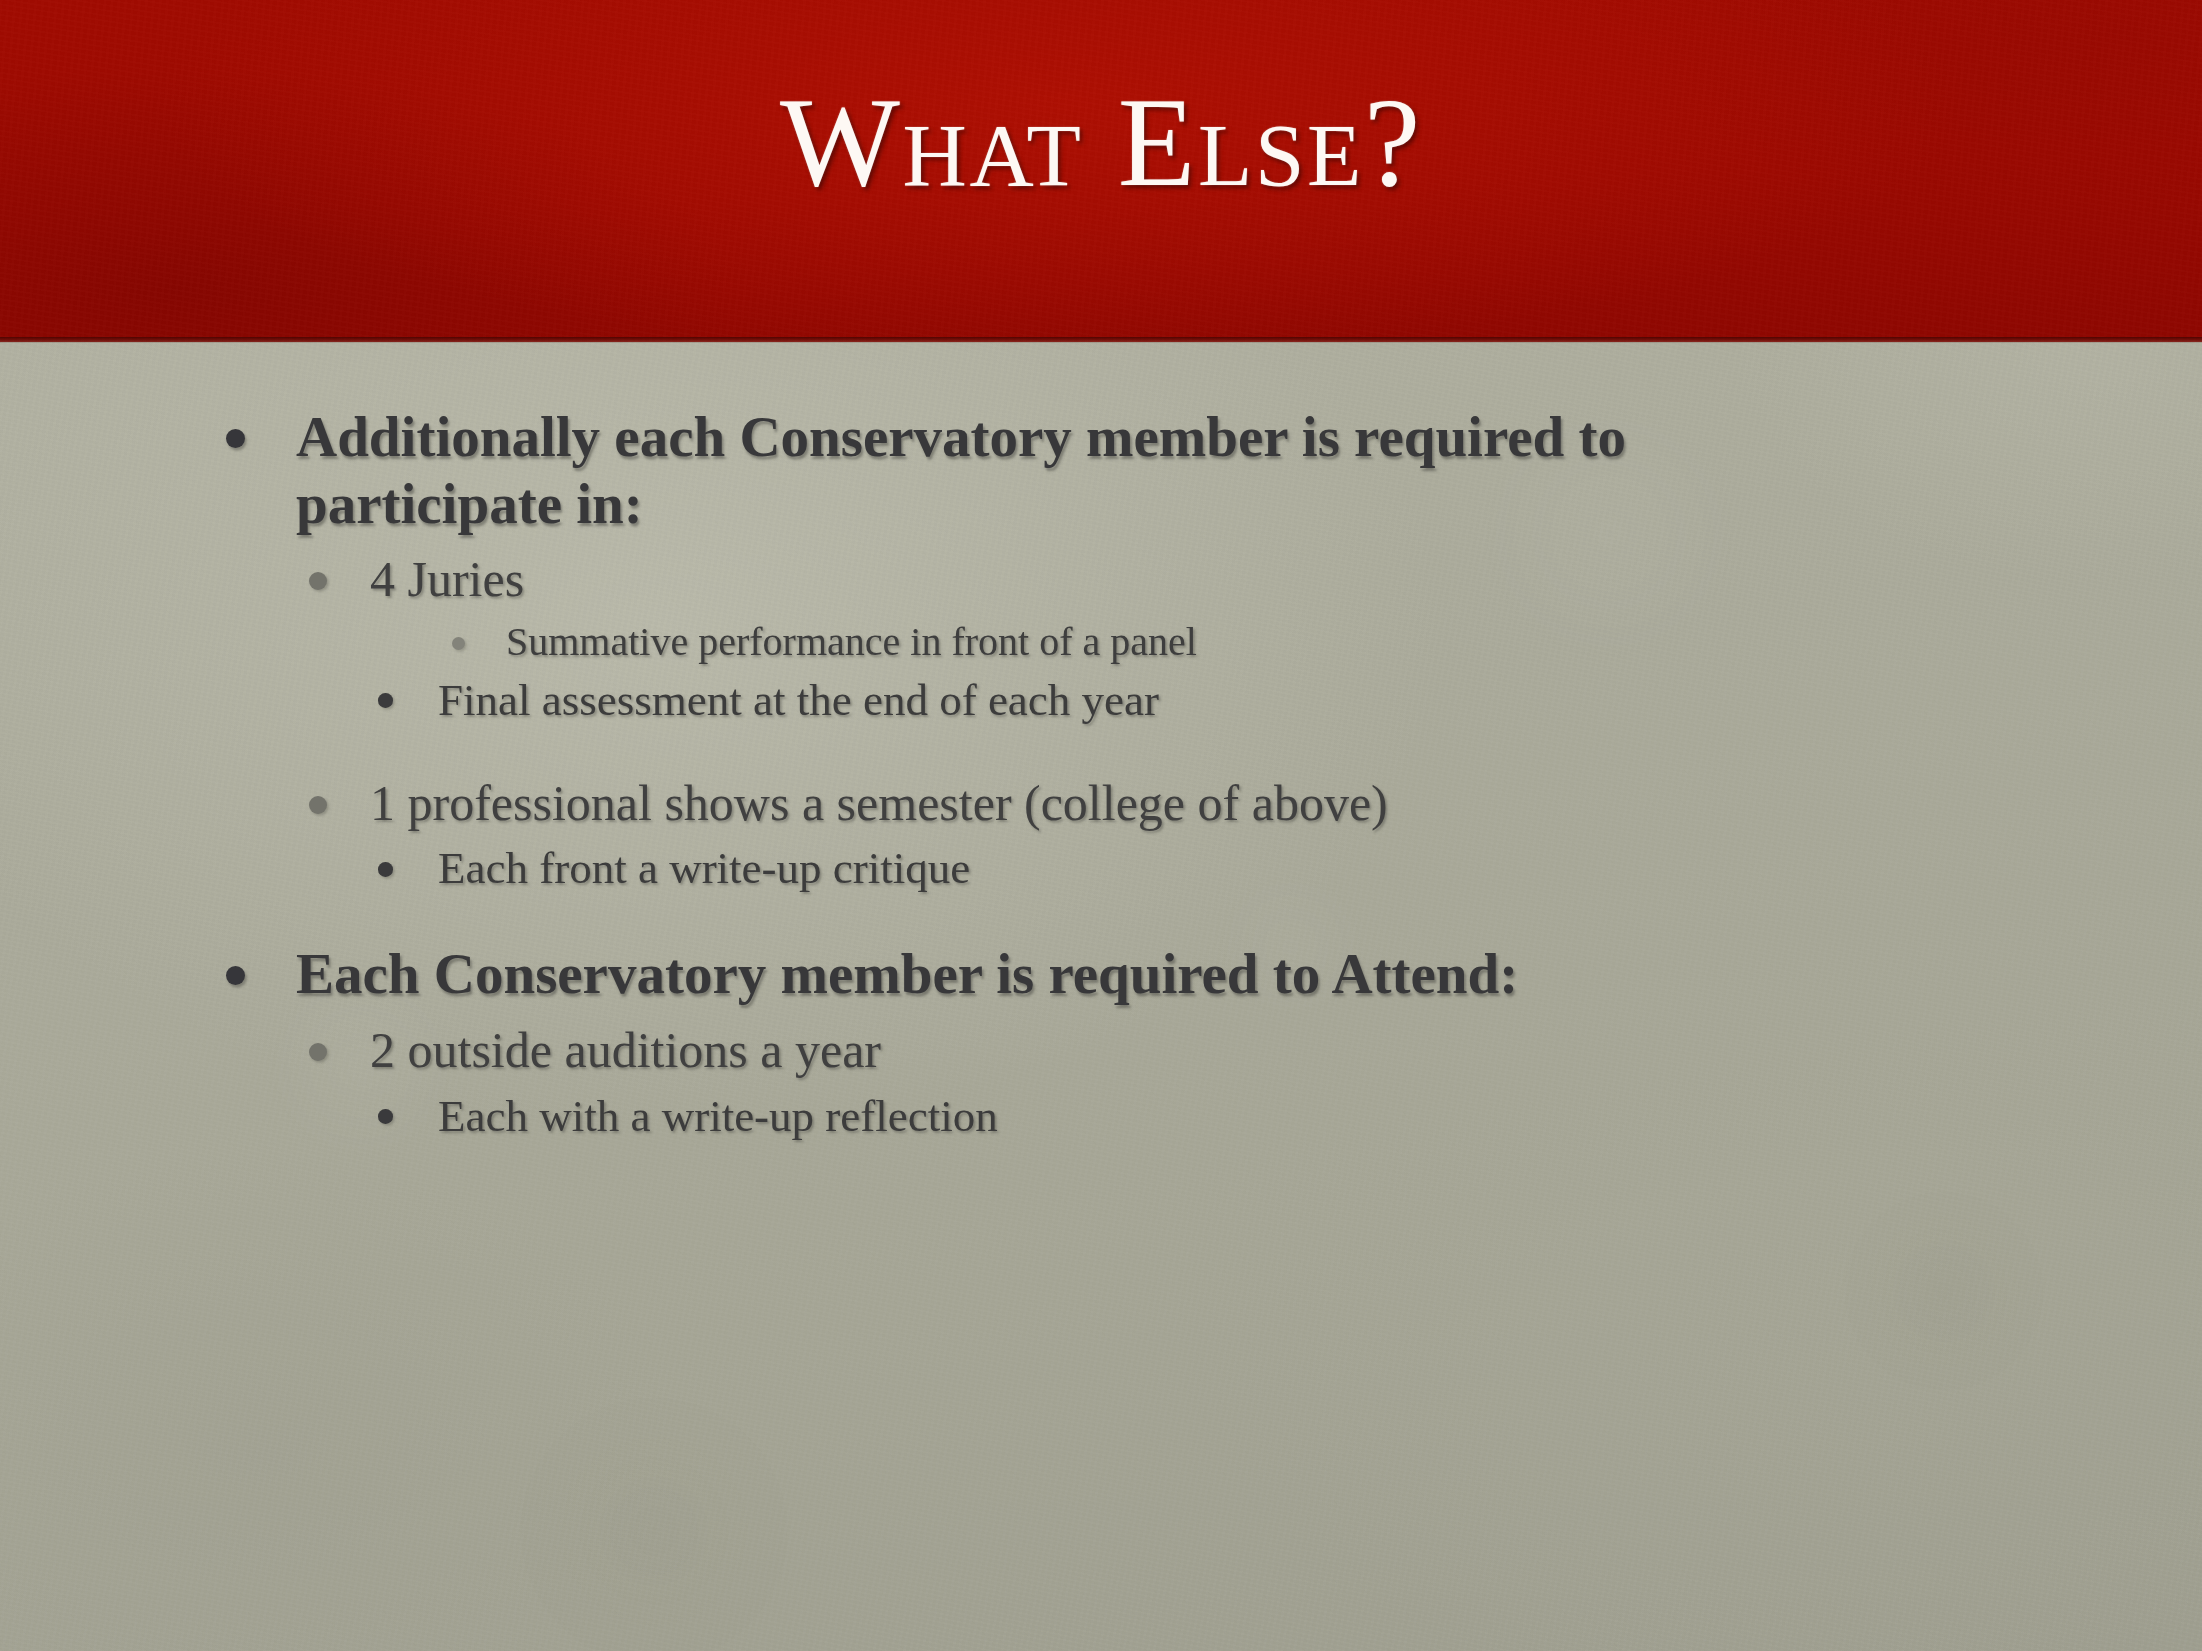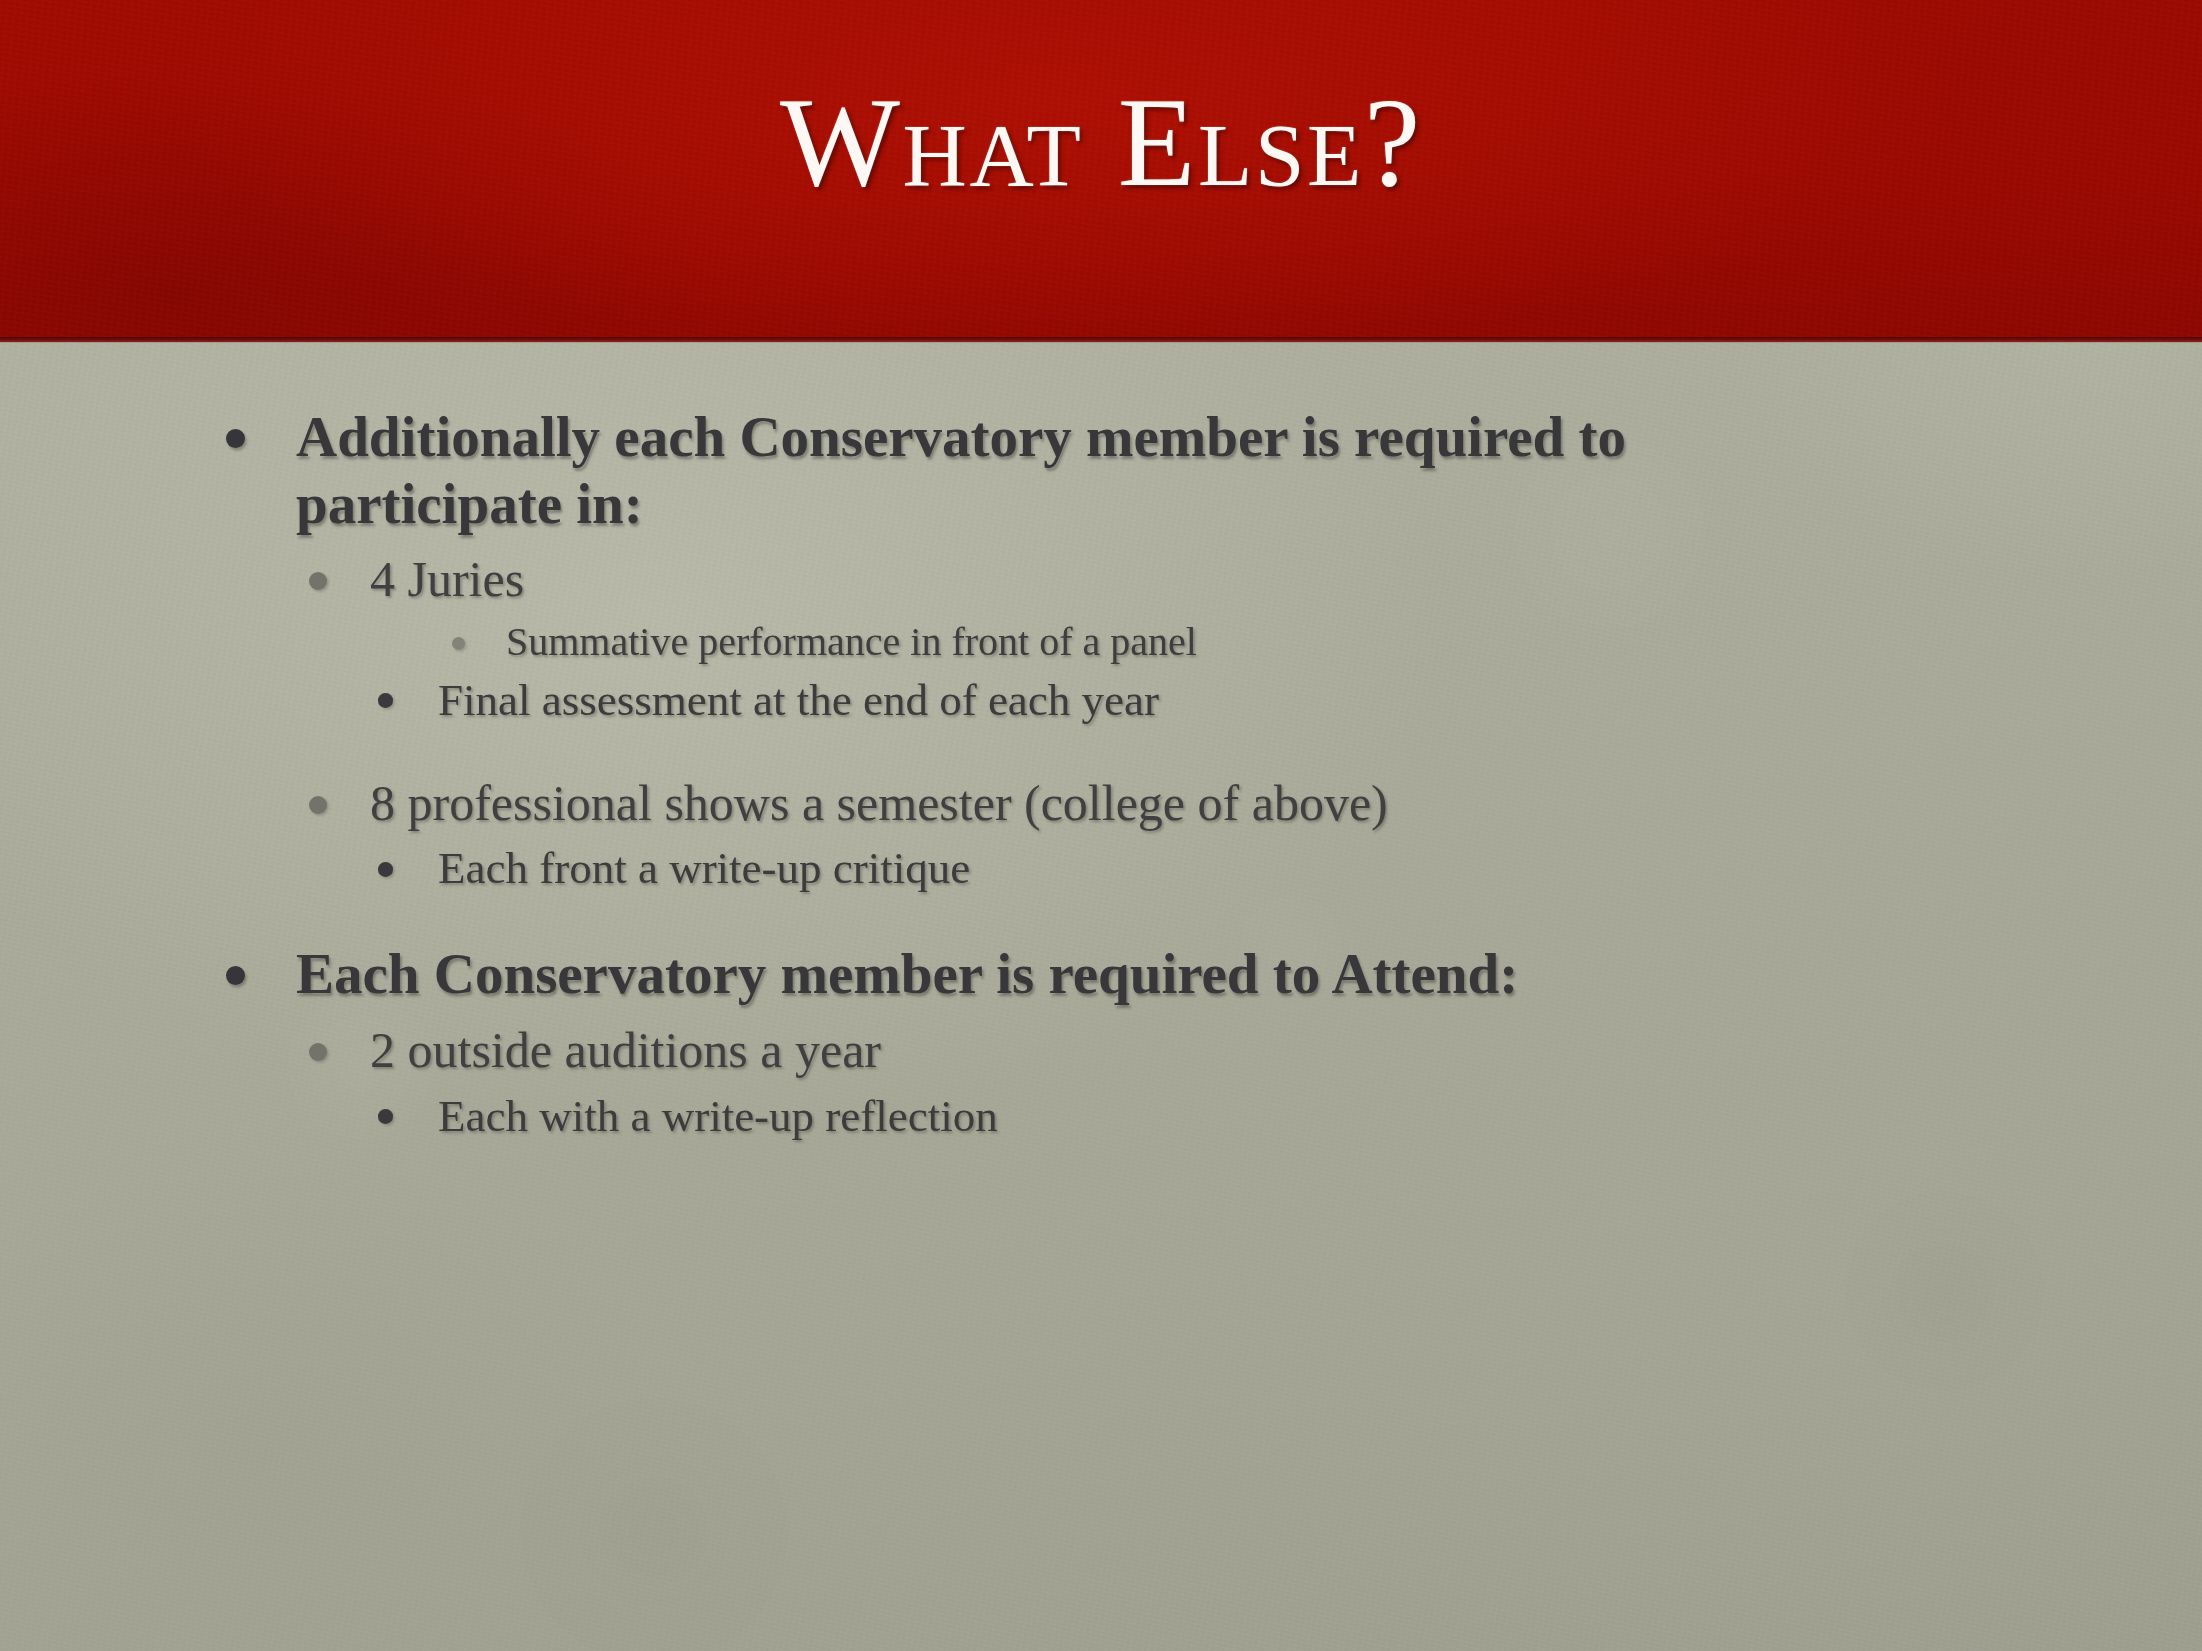--- a/index.html
+++ b/index.html
@@ -253,21 +253,21 @@
       </div>
       <div class="bullet-row lvl3">
         <span class="bullet-marker"></span>
         <span class="bullet-text">Final assessment at the end of each year</span>
       </div>
     </div>
 
     <div class="group">
       <div class="bullet-row lvl2">
         <span class="bullet-marker"></span>
-        <span class="bullet-text">8 professional shows a semester (college of above)</span>
+        <span class="bullet-text">1 professional shows a semester (college of above)</span>
       </div>
       <div class="bullet-row lvl3">
         <span class="bullet-marker"></span>
         <span class="bullet-text">Each front a write-up critique</span>
       </div>
     </div>
 
     <div class="group">
       <div class="bullet-row lvl1">
         <span class="bullet-marker"></span>

